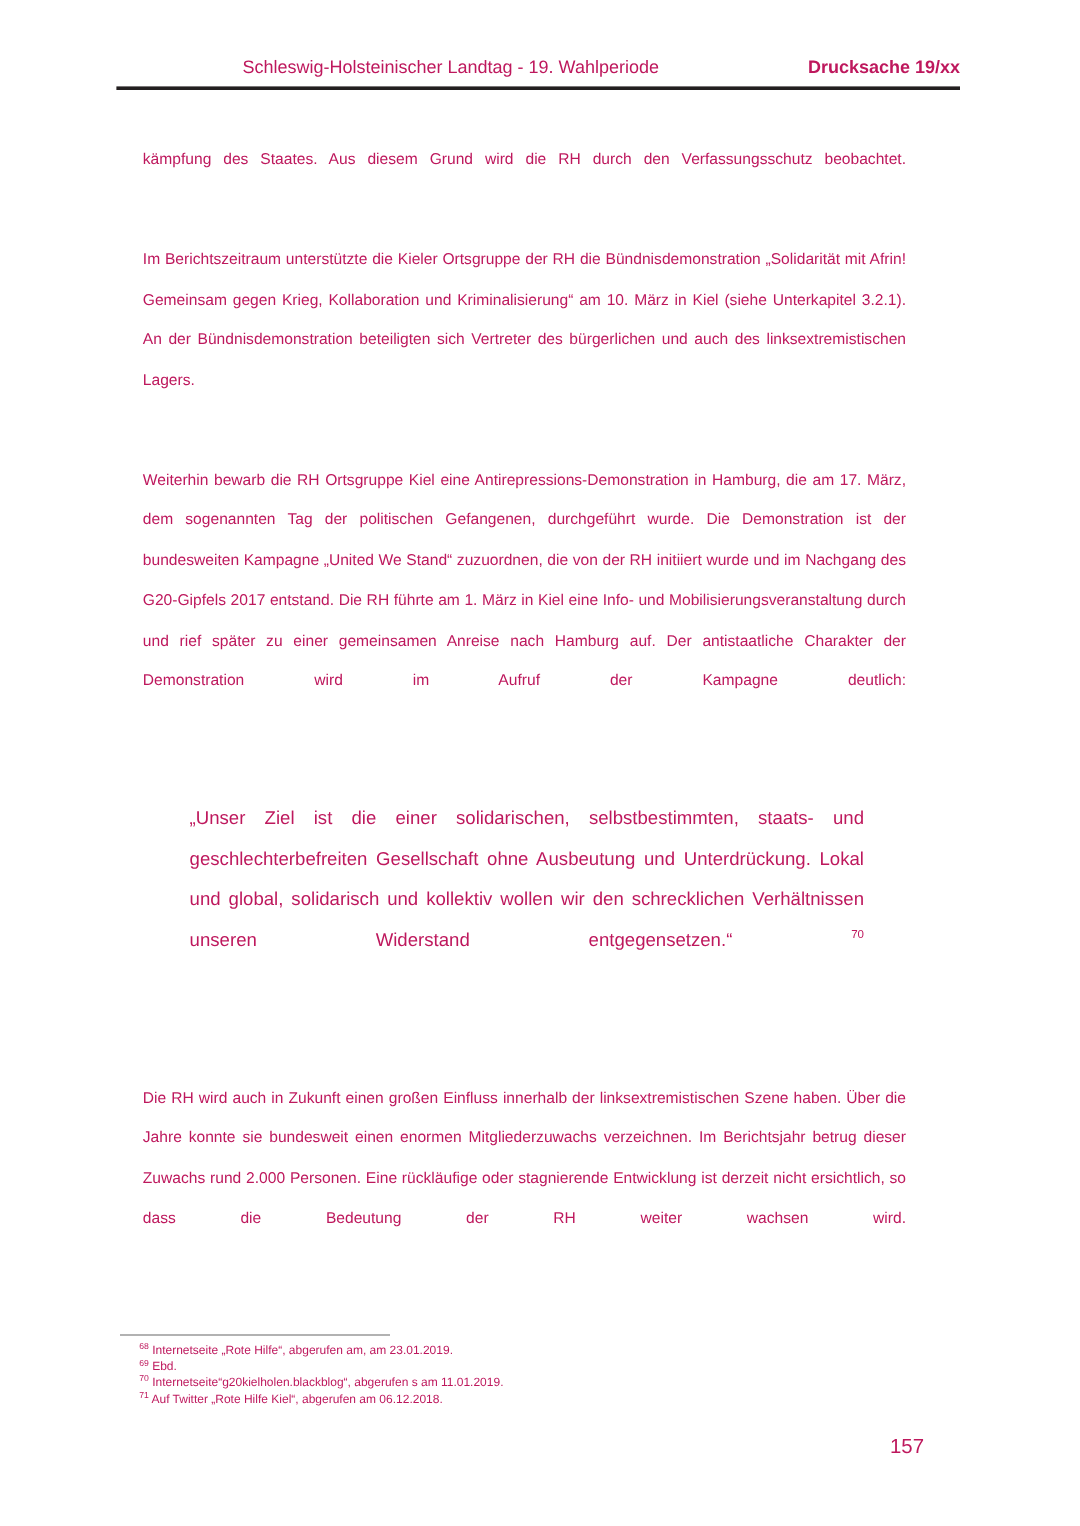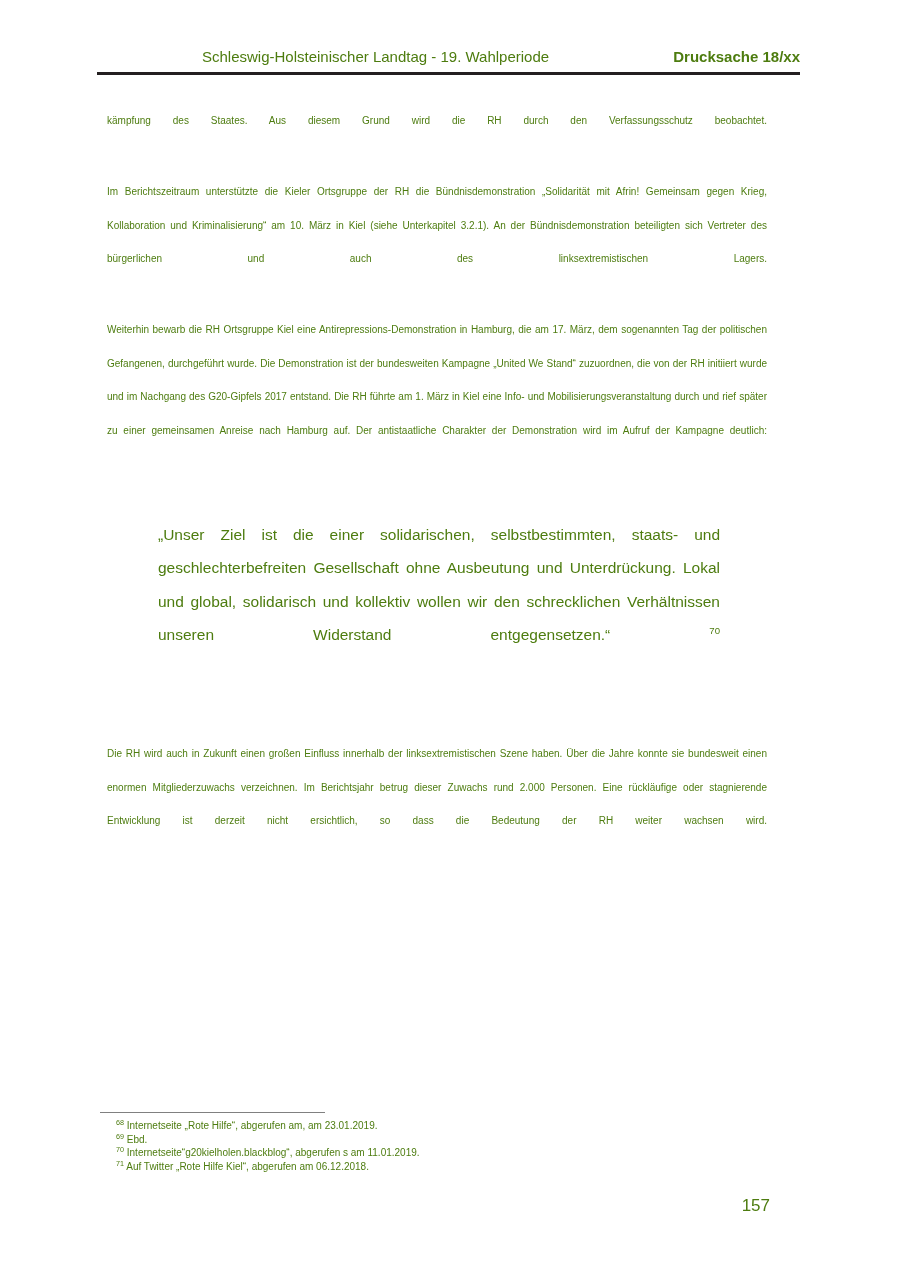--- a/index.html
+++ b/index.html
@@ -9,21 +9,21 @@
     background: #ffffff;
   }
 
   .page {
     position: relative;
     width: 900px;
     height: 1272px;
     margin: 0 auto;
     background: #ffffff;
     font-family: "Liberation Sans", sans-serif;
-    color: #4d7c0f;
+    color: #be185d;
     overflow: hidden;
     box-sizing: border-box;
   }
 
   
   .page-header {
     position: absolute;
     left: 97px;
     top: 48px;
     width: 703px;
@@ -57,22 +57,22 @@
 
   
   .body-text {
     position: absolute;
     left: 103px;
     top: 100px;
     width: 668px;
   }
 
   .body-text p {
-    margin: 4px;
-    font-size: 10px;
+    margin: 16px;
+    font-size: 13px;
     line-height: 33.5px;
     text-align: justify;
     text-justify: inter-word;
     hyphens: manual;
     -webkit-hyphens: manual;
   }
 
   
   .body-text p::after {
     content: "";
@@ -146,21 +146,21 @@
     font-size: 17px;
   }
 </style>
 </head>
 <body>
 
 <div class="page">
 
   <div class="page-header">
     <span class="header-title">Schleswig-Holsteinischer Landtag - 19. Wahlperiode</span>
-    <span class="header-drucksache">Drucksache 18/xx</span>
+    <span class="header-drucksache">Drucksache 19/xx</span>
   </div>
   <div class="header-rule"></div>
 
   <div class="body-text">
     <p>kämpfung des Staates. Aus diesem Grund wird die RH durch den Verfassungsschutz beobachtet.</p>
     <p>Im Berichtszeitraum unterstützte die Kieler Ortsgruppe der RH die Bündnisdemonstration „Solidarität mit Afrin! Gemeinsam gegen Krieg, Kollaboration und Kriminalisierung“ am 10. März in Kiel (siehe Unterkapitel 3.2.1). An der Bündnisdemonstration beteiligten sich Vertreter des bürgerlichen und auch des linksextremistischen Lagers.</p>
     <p>Weiterhin bewarb die RH Ortsgruppe Kiel eine Antirepressions-Demonstration in Hamburg, die am 17. März, dem sogenannten Tag der politischen Gefangenen, durchgeführt wurde. Die Demonstration ist der bundesweiten Kampagne „United We Stand“ zuzuordnen, die von der RH initiiert wurde und im Nachgang des G20-Gipfels 2017 entstand. Die RH führte am 1. März in Kiel eine Info- und Mobilisierungsveranstaltung durch und rief später zu einer gemeinsamen Anreise nach Hamburg auf. Der antistaatliche Charakter der Demonstration wird im Aufruf der Kampagne deutlich:</p>
 
     <div class="spacer-quote-top"></div>
 

